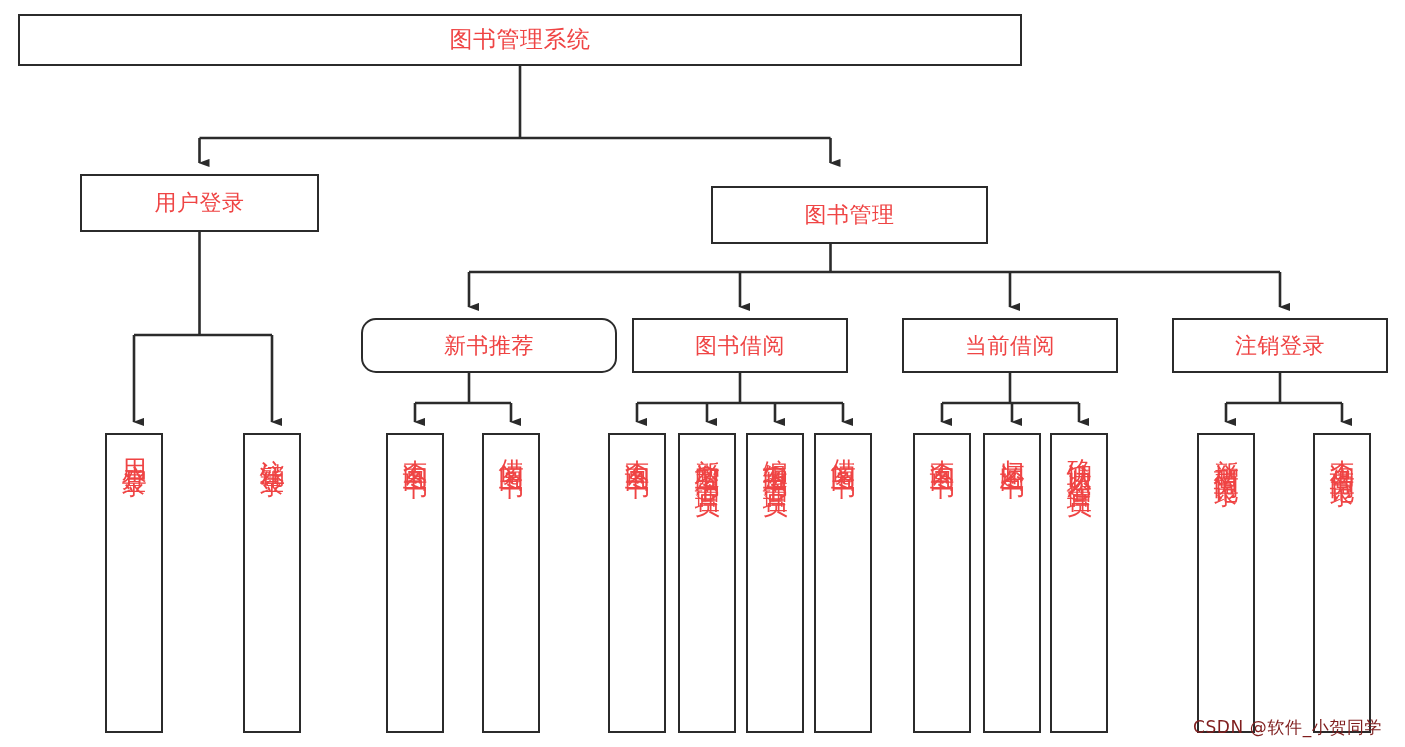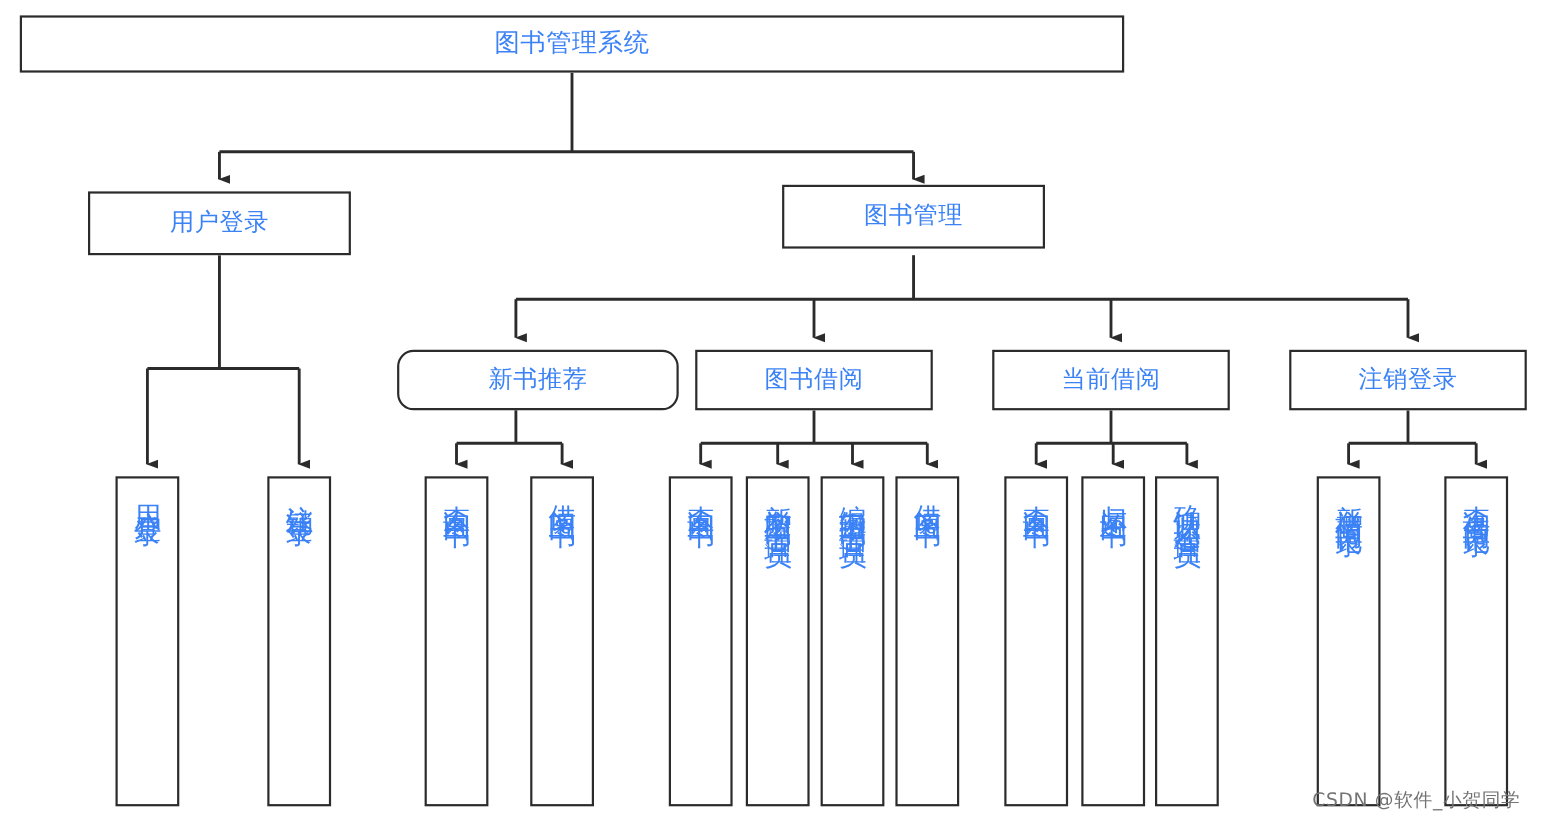--- a/index.html
+++ b/index.html
@@ -29,21 +29,21 @@
     position: absolute;
     box-sizing: border-box;
     background: #ffffff;
     border: 2.5px solid #2b2b2b;
     display: flex;
     align-items: center;
     justify-content: center;
     z-index: 2;
   }
   .node .label {
-    color: #3b82f6;
+    color: #ef4444;
     line-height: 1.18;
     letter-spacing: 0.5px;
     text-align: center;
     white-space: pre;
   }
   .node.horizontal .label {
     writing-mode: horizontal-tb;
     font-size: 22px;
   }
   .node.vertical {
@@ -53,21 +53,21 @@
   }
   .node.vertical .label {
     writing-mode: vertical-rl;
     text-orientation: upright;
     font-size: 25px;
     letter-spacing: 5px;
   }
   .node.root .label { font-size: 23px; }
   .watermark {
     position: absolute;
-    color: #737373;
+    color: #7f1d1d;
     font-size: 17px;
     letter-spacing: 0.6px;
     white-space: nowrap;
     z-index: 3;
     pointer-events: none;
   }
 </style>
 </head>
 <body>
 
@@ -115,21 +115,21 @@
       </g>
   </svg>
 
   <div id="node-layer">
       <div class="node horizontal root" id="node-root" style="left: 18px; top: 14px; width: 1004px; height: 52px;">
         <span class="label">图书管理系统</span>
       </div>
       <div class="node horizontal" id="node-user-login" style="left: 80px; top: 174px; width: 239px; height: 58px;">
         <span class="label">用户登录</span>
       </div>
-      <div class="node horizontal" id="node-book-manage" style="left: 711px; top: 168px; width: 239px; height: 58px;">
+      <div class="node horizontal" id="node-book-manage" style="left: 711px; top: 186px; width: 277px; height: 58px;">
         <span class="label">图书管理</span>
       </div>
       <div class="node horizontal" id="node-new-book-rec" style="left: 361px; top: 318px; width: 256px; height: 55px; border-radius: 15px;">
         <span class="label">新书推荐</span>
       </div>
       <div class="node horizontal" id="node-book-borrow" style="left: 632px; top: 318px; width: 216px; height: 55px;">
         <span class="label">图书借阅</span>
       </div>
       <div class="node horizontal" id="node-current-borrow" style="left: 902px; top: 318px; width: 216px; height: 55px; align-items: center;">
         <span class="label">当前借阅</span>

